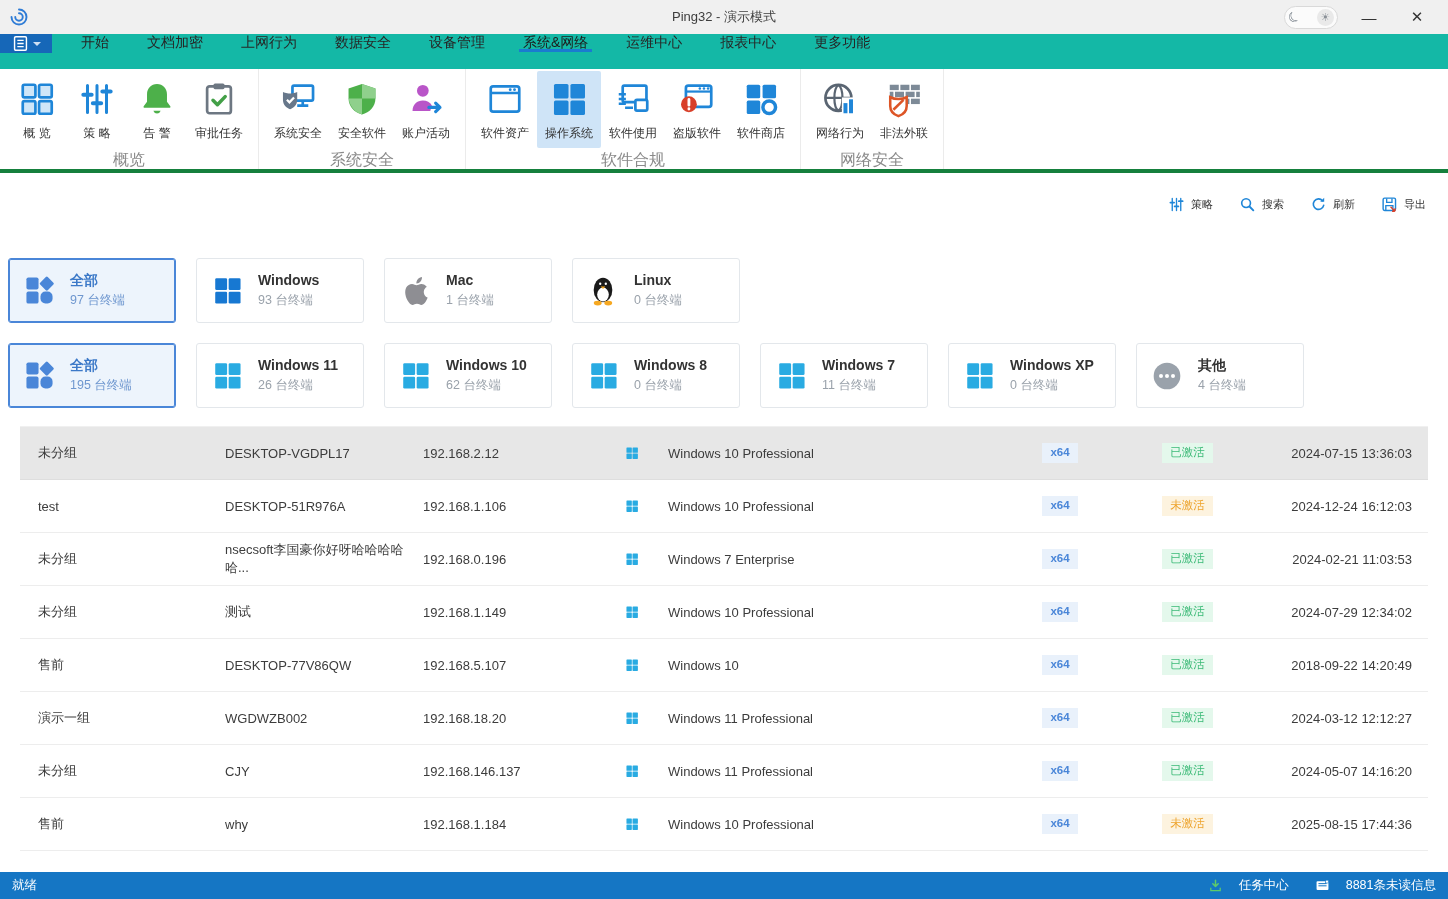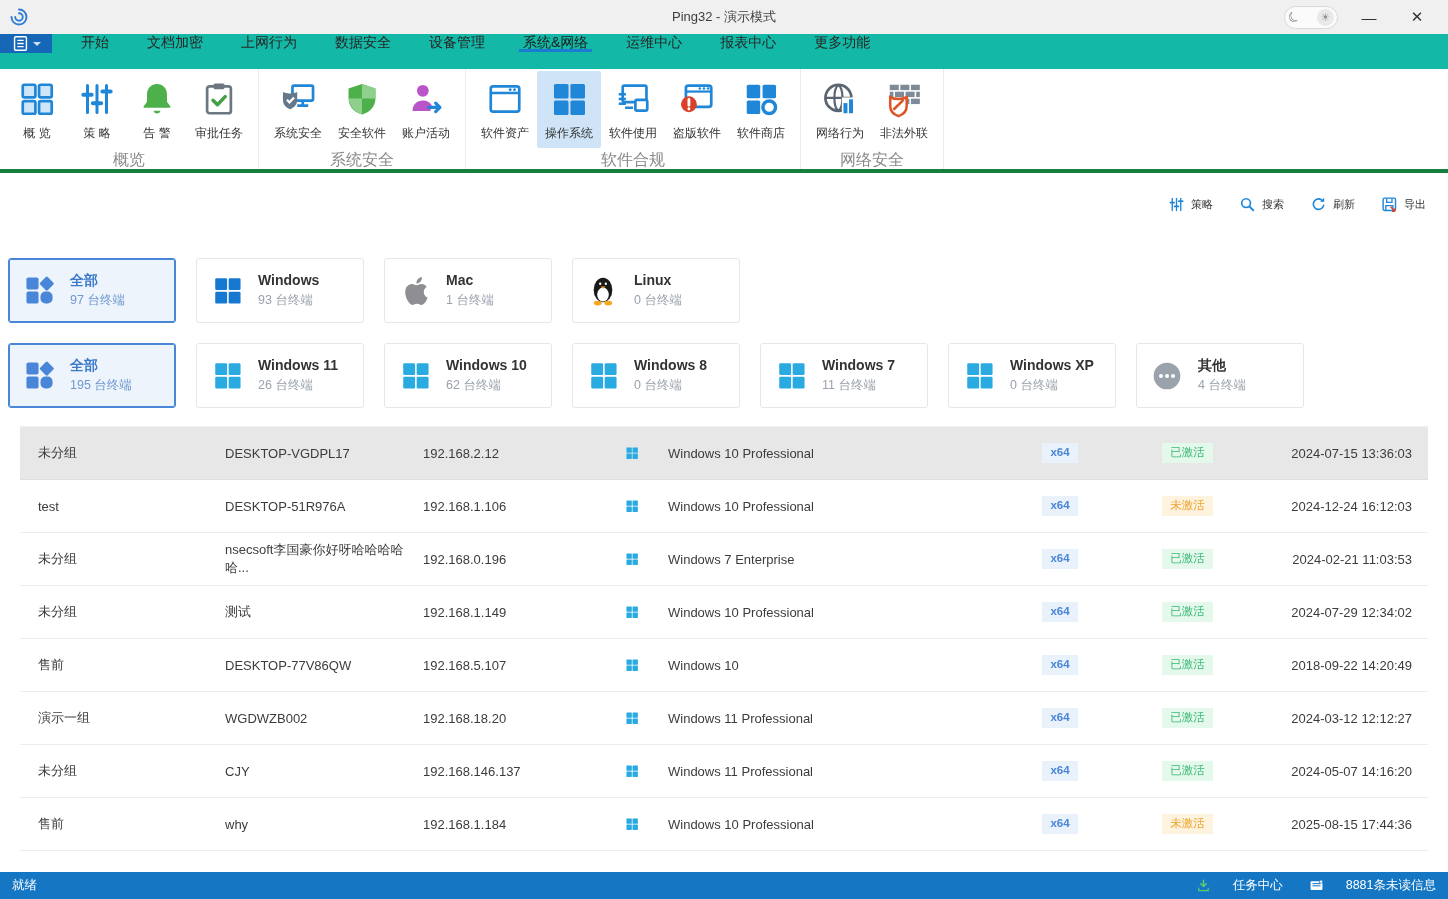--- a/index.html
+++ b/index.html
@@ -63,21 +63,21 @@
 .winicon svg{width:14px;height:14px;color:#29abe2}
 .c.arch,.c.st{text-align:center}
 .badge{display:inline-block;font-size:11.5px;padding:3px 8px;border-radius:0;line-height:1.2}
 .badge.arch{background:#e9f1fb;color:#4a86d8;font-weight:bold}
 .badge.on{background:#e4f8ec;color:#3cba77}
 .badge.off{background:#fdf3df;color:#eda32c}
 .c.t{text-align:right;padding-right:16px}
 
 .statusbar{position:absolute;left:0;right:0;bottom:0;height:27px;background:#1576c4;color:#fff;display:flex;align-items:center;font-size:12.5px;padding:0 12px}
 .sb-right{margin-left:auto;display:flex;gap:26px;align-items:center}
-.sbitem{display:flex;align-items:center;gap:22px;cursor:pointer}
+.sbitem{display:flex;align-items:center;gap:16px;cursor:pointer}
 .sbitem svg{width:15px;height:15px}
 </style>
 </head>
 <body>
 
 <svg width="0" height="0" style="position:absolute">
   <symbol id="sym-win" viewBox="0 0 24 24">
     <g fill="currentColor">
         <rect x="2.5" y="2.5" width="9.2" height="9.2" rx="1"></rect>
         <rect x="12.9" y="2.5" width="9.2" height="9.2" rx="1"></rect>

